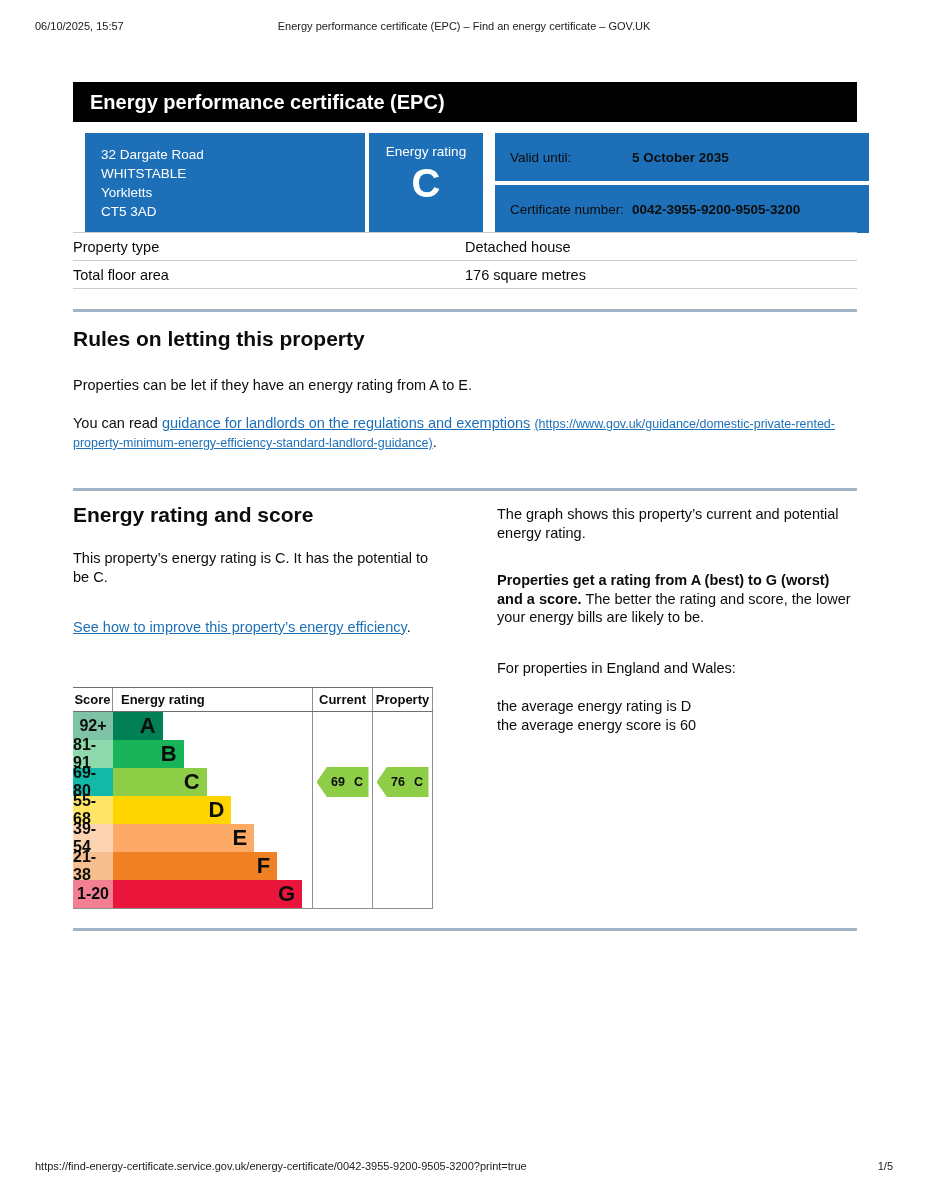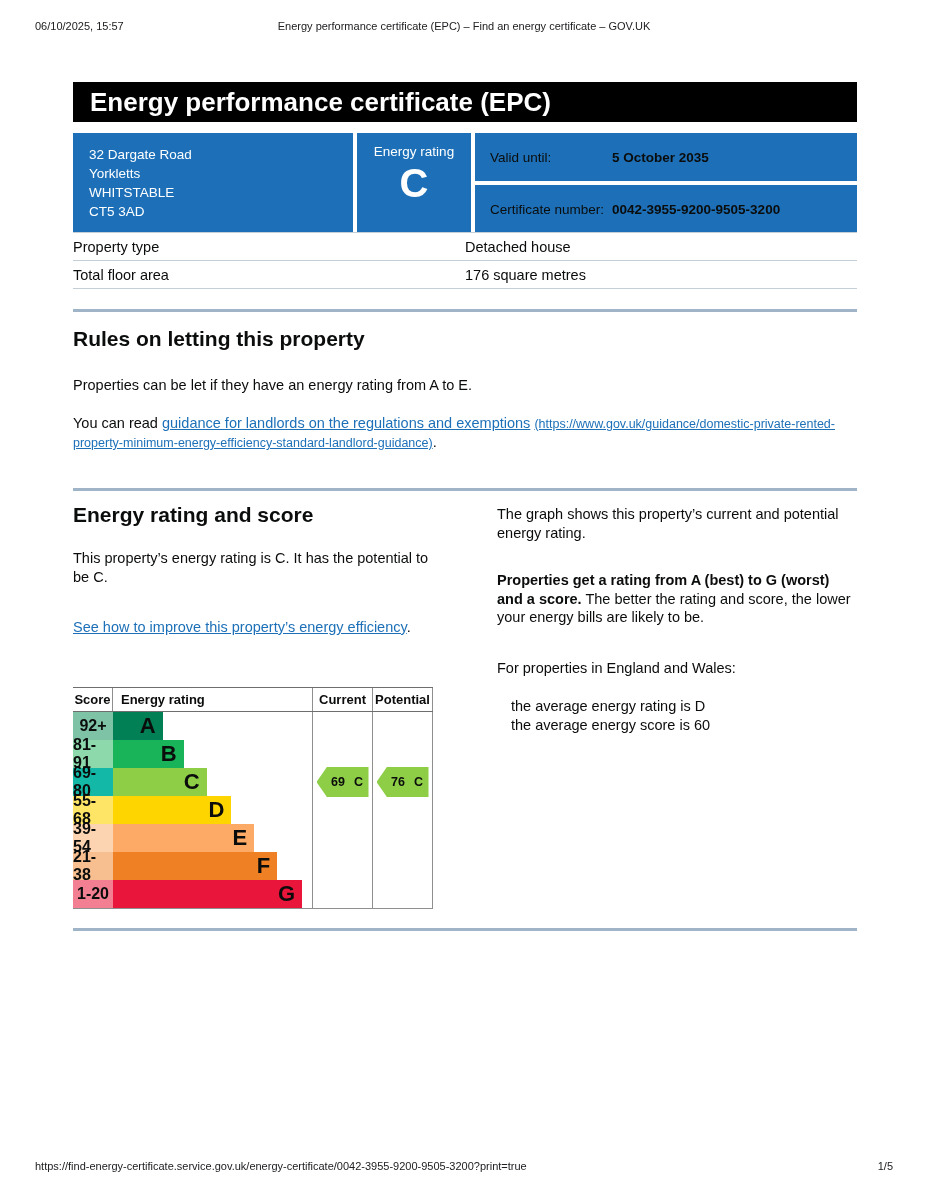--- a/index.html
+++ b/index.html
@@ -14,31 +14,31 @@
   .ph-title { position:absolute; left:0; right:0; top:0; text-align:center; }
   .print-footer { position:absolute; top:1160px; left:35px; right:35px; height:14px; font-size:11px; color:#202124; }
   .pf-url { position:absolute; left:0; top:0; }
   .pf-page { position:absolute; right:0; top:0; }
 
   .content { position:absolute; left:73px; width:784px; top:0; }
 
   
   .banner { position:absolute; top:82px; left:0; width:784px; height:40px; background:#000;
     color:#fff; display:flex; align-items:center; padding-left:17px; }
-  .banner h1 { font-size:26px; font-weight:bold; }
-
-  
-  .summary { position:absolute; top:133px; left:0; width:784px; height:100px; display:flex; gap:4px; }
+  .banner h1 { font-size:20px; font-weight:bold; }
+
+  
+  .summary { position:absolute; top:133px; left:12px; width:784px; height:100px; display:flex; gap:4px; }
   .panel { background:#1d70b8; color:#fff; }
   .panel-address { width:280px; padding:13px 16px; font-size:13.5px; line-height:1.4; }
   .panel-rating { width:114px; text-align:center; padding-top:11px; }
   .panel-rating .rating-label { font-size:13.5px; }
   .panel-rating .rating-letter { font-size:40px; font-weight:bold; line-height:1.1; margin-top:2px; }
   .panel-right { flex:1; display:flex; flex-direction:column; gap:4px; background:#fff; }
-  .panel-right .prow { flex:1; background:#1d70b8; display:flex; align-items:center; font-size:13.5px; }
+  .panel-right .prow { flex:1; background:#1d70b8; display:flex; align-items:center; font-size:13.5px;margin-left:8px; }
   .panel-right .plabel { width:137px; padding-left:15px; }
   .panel-right .pvalue { font-weight:bold; }
 
   
   .facts { position:absolute; top:232px; left:0; width:784px; border-top:1px solid #c3ced6; font-size:14.5px; }
   .facts .frow { display:flex; height:28px; align-items:center; border-bottom:1px solid #c3ced6; }
   .facts .flabel { width:392px; }
   .facts .fvalue { flex:1; }
 
   .rule { position:absolute; left:0; width:784px; height:3px; background:#9fb4c6; }
@@ -54,21 +54,21 @@
   .link-url { font-size:12.5px; }
 
   
   .col-left  { position:absolute; top:503px; left:0;   width:360px; }
   .col-right { position:absolute; top:503px; left:424px; width:362px; font-size:14.5px; line-height:1.28; }
   .col-left .intro { position:absolute; top:46px; left:0; width:360px; font-size:14.5px; line-height:1.28; }
   .col-left .improve { position:absolute; top:115px; left:0; width:360px; font-size:14.5px; line-height:1.28; }
   .cr-p1 { position:absolute; top:2px; left:0; width:362px; }
   .cr-p2 { position:absolute; top:68px; left:0; width:362px; }
   .cr-p3 { position:absolute; top:156px; left:0; width:362px; }
-  .cr-p4 { position:absolute; top:194px; left:0; width:362px;margin-left:14px; }
+  .cr-p4 { position:absolute; top:194px; left:0; width:362px; }
   .bold { font-weight:bold; }
 
   
   .chart { position:absolute; top:184px; left:0; width:360px; border-bottom:1px solid #8f8f8f; font-size:12.5px; }
   .c-head { display:flex; height:25px; border-top:1px solid #6e6e6e; border-bottom:1px solid #6e6e6e;
     align-items:center; font-weight:bold; font-size:13px; }
   .c-head .hc-score { width:40px; text-align:center; border-right:1px solid #8f8f8f; height:100%; display:flex; align-items:center; justify-content:center; }
   .c-head .hc-rating { width:200px; padding-left:8px; border-right:1px solid #8f8f8f; height:100%; display:flex; align-items:center; }
   .c-head .hc-cur, .c-head .hc-pot { width:60px; text-align:center; border-right:1px solid #8f8f8f; height:100%; display:flex; align-items:center; justify-content:center; }
   .c-row { display:flex; height:28px; }
@@ -90,22 +90,22 @@
 </div>
 
 <div class="content">
   <div class="banner">
     <h1>Energy performance certificate (EPC)</h1>
   </div>
 
   <div class="summary">
     <div class="panel panel-address">
       <div>32 Dargate Road</div>
+      <div>WHITSTABLE</div>
       <div>Yorkletts</div>
-      <div>WHITSTABLE</div>
       <div>CT5 3AD</div>
     </div>
     <div class="panel panel-rating">
       <div class="rating-label">Energy rating</div>
       <div class="rating-letter">C</div>
     </div>
     <div class="panel-right">
       <div class="prow">
         <span class="plabel">Valid until:</span>
         <span class="pvalue">5 October 2035</span>
@@ -140,21 +140,21 @@
   <div class="col-left">
     <h2 class="section">Energy rating and score</h2>
     <p class="intro">This property’s energy rating is C. It has the potential to be C.</p>
     <p class="improve"><a class="link">See how to improve this property’s energy efficiency</a><span>.</span></p>
 
     <div class="chart">
       <div class="c-head">
         <span class="hc-score">Score</span>
         <span class="hc-rating">Energy rating</span>
         <span class="hc-cur">Current</span>
-        <span class="hc-pot">Potential</span>
+        <span class="hc-pot">Property</span>
       </div>
 
       <div class="c-row">
         <span class="score-cell" style="background-color: rgb(127, 195, 166);">92+</span>
         <span class="bar-area">
             <span class="bar" style="background-color: rgb(0, 128, 84); width: 25%;">
               <span class="band-letter">A</span>
             </span>
           </span>
         <span class="cur-cell"></span>

